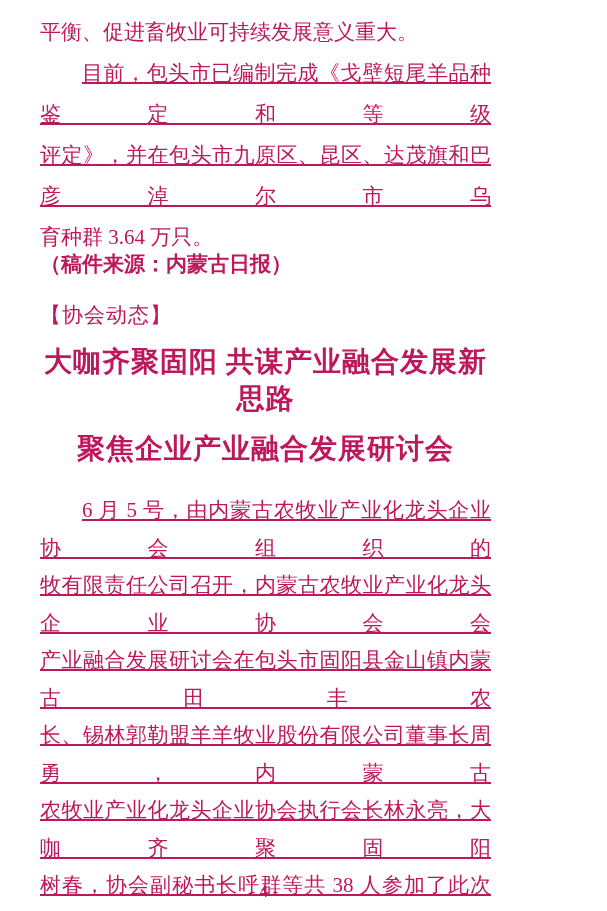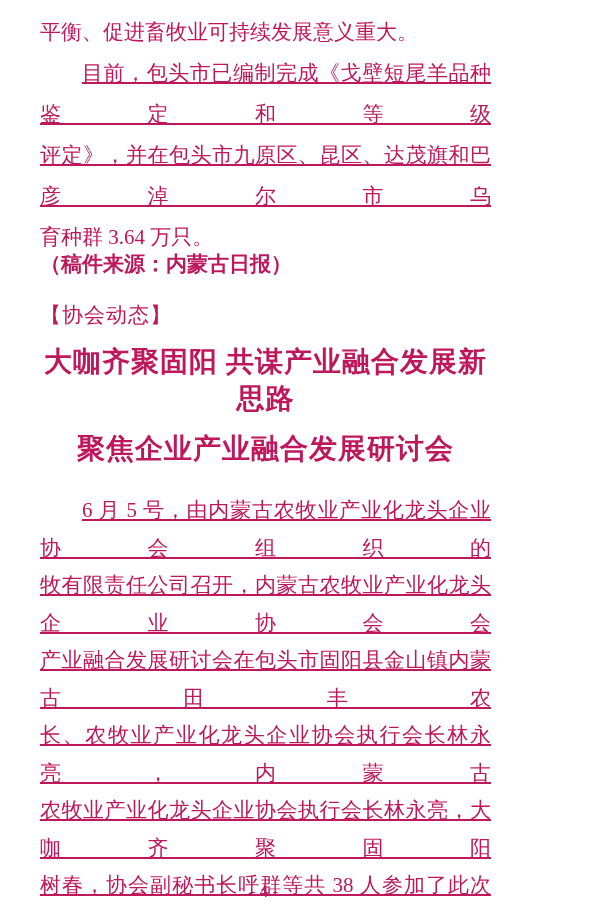--- a/index.html
+++ b/index.html
@@ -88,21 +88,21 @@
 
     <div class="article-title">大咖齐聚固阳 共谋产业融合发展新思路</div>
     <div class="article-title second">聚焦企业产业融合发展研讨会</div>
 
     <div class="article">
 
       <div>
         <div class="line j indent">6 月 5 号，由内蒙古农牧业产业化龙头企业协会组织的</div>
         <div class="line j">牧有限责任公司召开，内蒙古农牧业产业化龙头企业协会会</div>
         <div class="line j">产业融合发展研讨会在包头市固阳县金山镇内蒙古田丰农</div>
-        <div class="line j">长、农牧业产业化龙头企业协会执行会长林永亮，内蒙古</div>
+        <div class="line j">长、锡林郭勒盟羊羊牧业股份有限公司董事长周勇，内蒙古</div>
         <div class="line j">农牧业产业化龙头企业协会执行会长林永亮，大咖齐聚固阳</div>
         <div class="line j">树春，协会副秘书长呼群等共 38 人参加了此次研讨会。产</div>
 
       </div>
 
     </div>
   </div>
 
   <div class="footer">- 4 -</div>
 </div>

